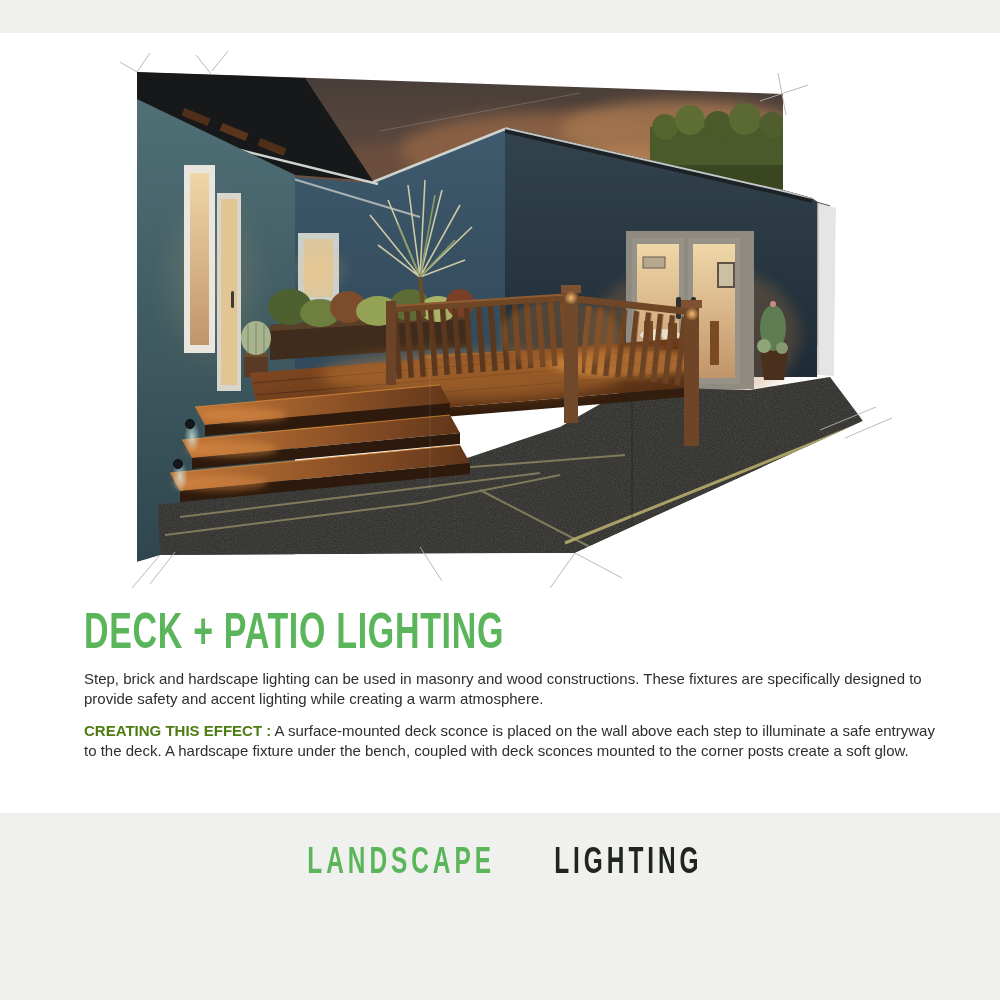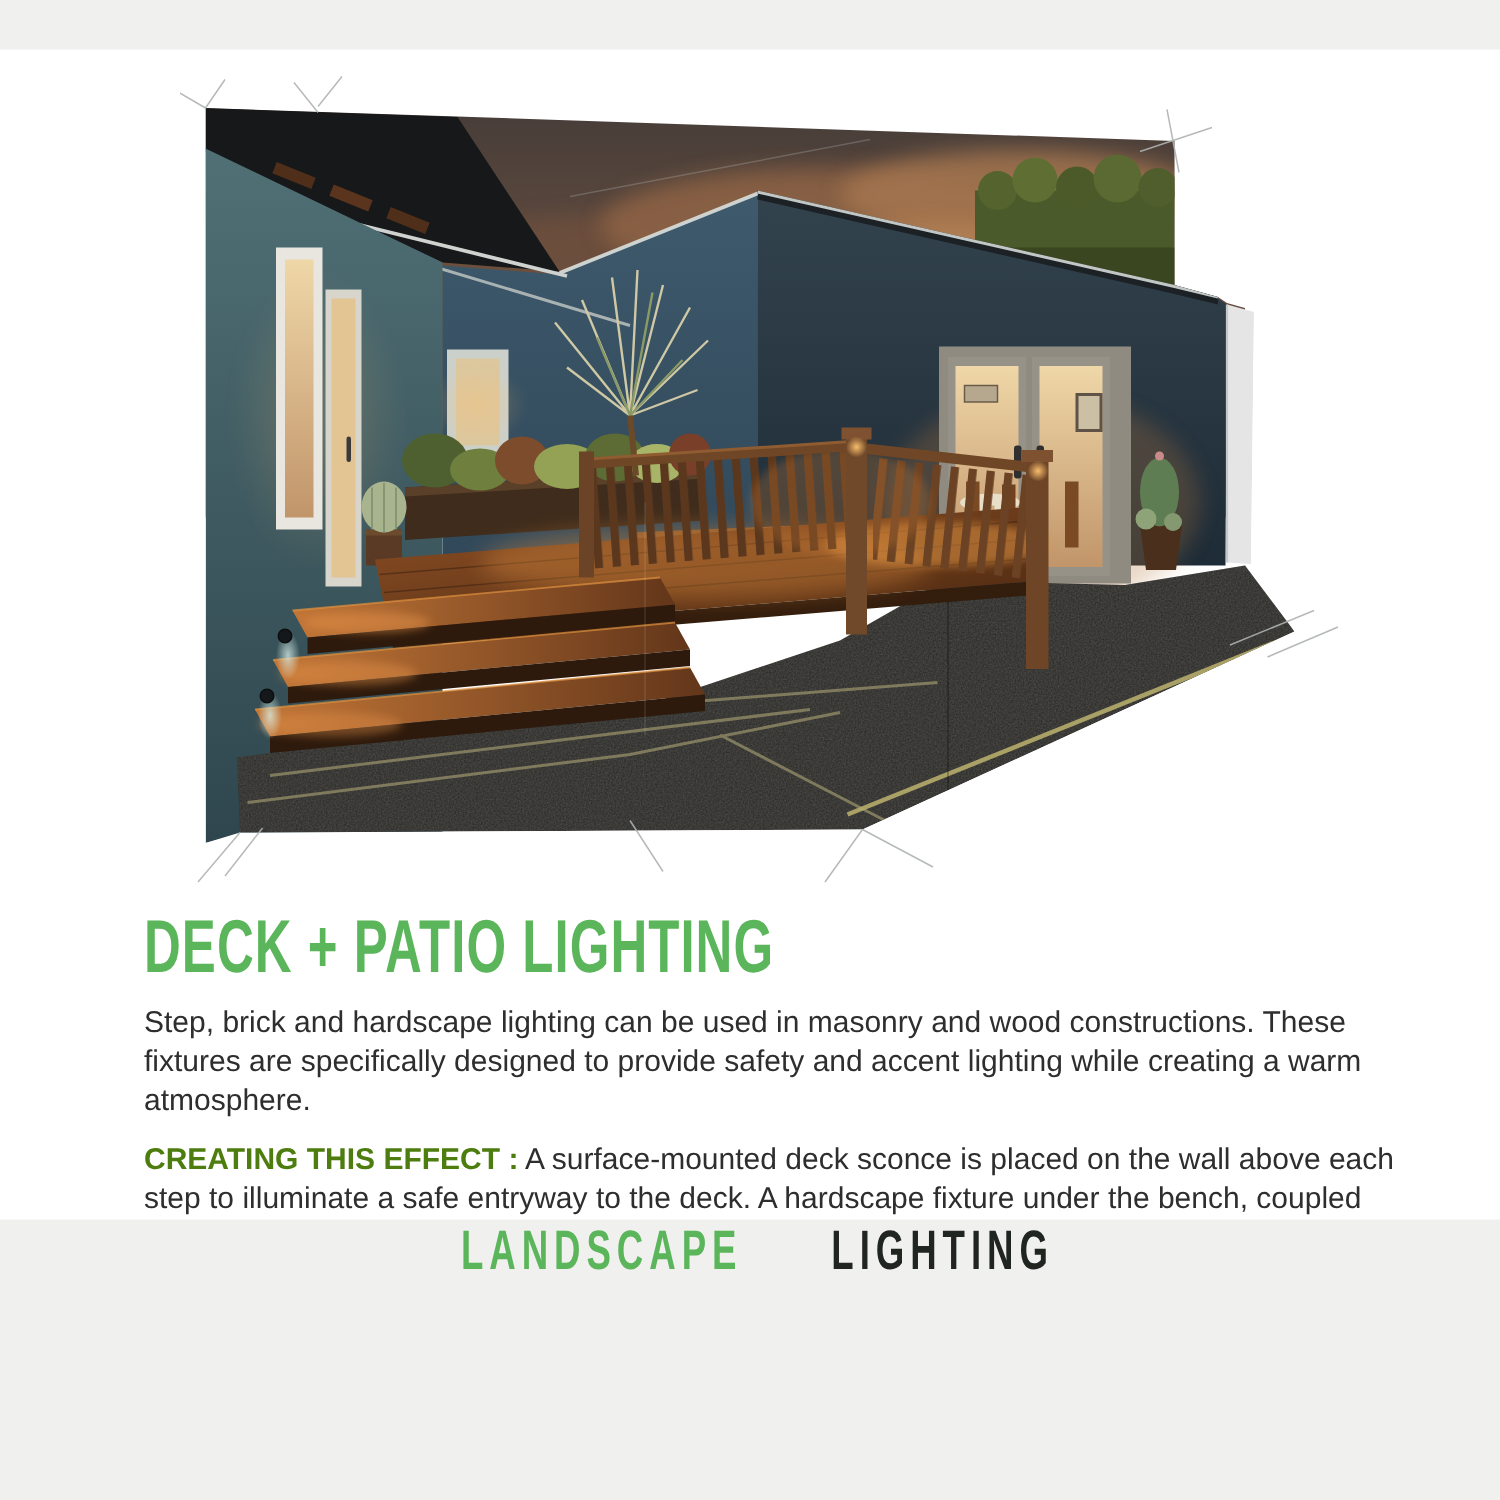--- a/index.html
+++ b/index.html
@@ -3,27 +3,27 @@
 <meta charset="utf-8">
 <style>
   html,body{margin:0;padding:0;}
   body{width:1000px;height:1000px;overflow:hidden;background:#ffffff;
        font-family:"Liberation Sans","DejaVu Sans",sans-serif;}
   .page{position:relative;width:1000px;height:1000px;background:#ffffff;}
   .band{position:absolute;left:0;width:1000px;background:#f0f0ee;}
   .band-top{top:0;height:33px;}
   .band-bottom{top:813px;height:187px;text-align:center;}
   .hero{position:absolute;left:120px;top:35px;width:780px;height:560px;margin:0;}
-  .article{position:absolute;left:96px;top:606px;width:852px;color:#2e2e2e;}
+  .article{position:absolute;left:84px;top:606px;width:852px;color:#2e2e2e;}
   .article h1{margin:0 0 13px 0;font-size:50px;line-height:1;font-weight:700;
       color:#5bb65b;letter-spacing:1px;white-space:nowrap;
       display:inline-block;transform:scaleX(.68);transform-origin:left center;}
-  .article p{margin:0 0 13px 0;font-size:20px;line-height:1.3;}
+  .article p{margin:0 0 13px 0;font-size:15px;line-height:1.3;}
   .article p strong{color:#4d7c0f;}
-  .brand-line1{white-space:nowrap;}
+  .brand-line1{margin-top:27px;white-space:nowrap;}
   .brand-line1 .cond{display:inline-block;transform:scaleX(.66);transform-origin:center;
       font-size:37px;font-weight:700;letter-spacing:6px;}
   .brand-line1 .w1{color:#5bb65b;margin-right:-28px;}
   .brand-line1 .w2{color:#20261f;}
   .brand-title{margin-top:2px;font-size:66px;font-weight:700;letter-spacing:8px;
       color:#1d221c;white-space:nowrap;display:inline-block;
       transform:scaleX(.88);transform-origin:center;}
 </style>
 </head>
 <body>

